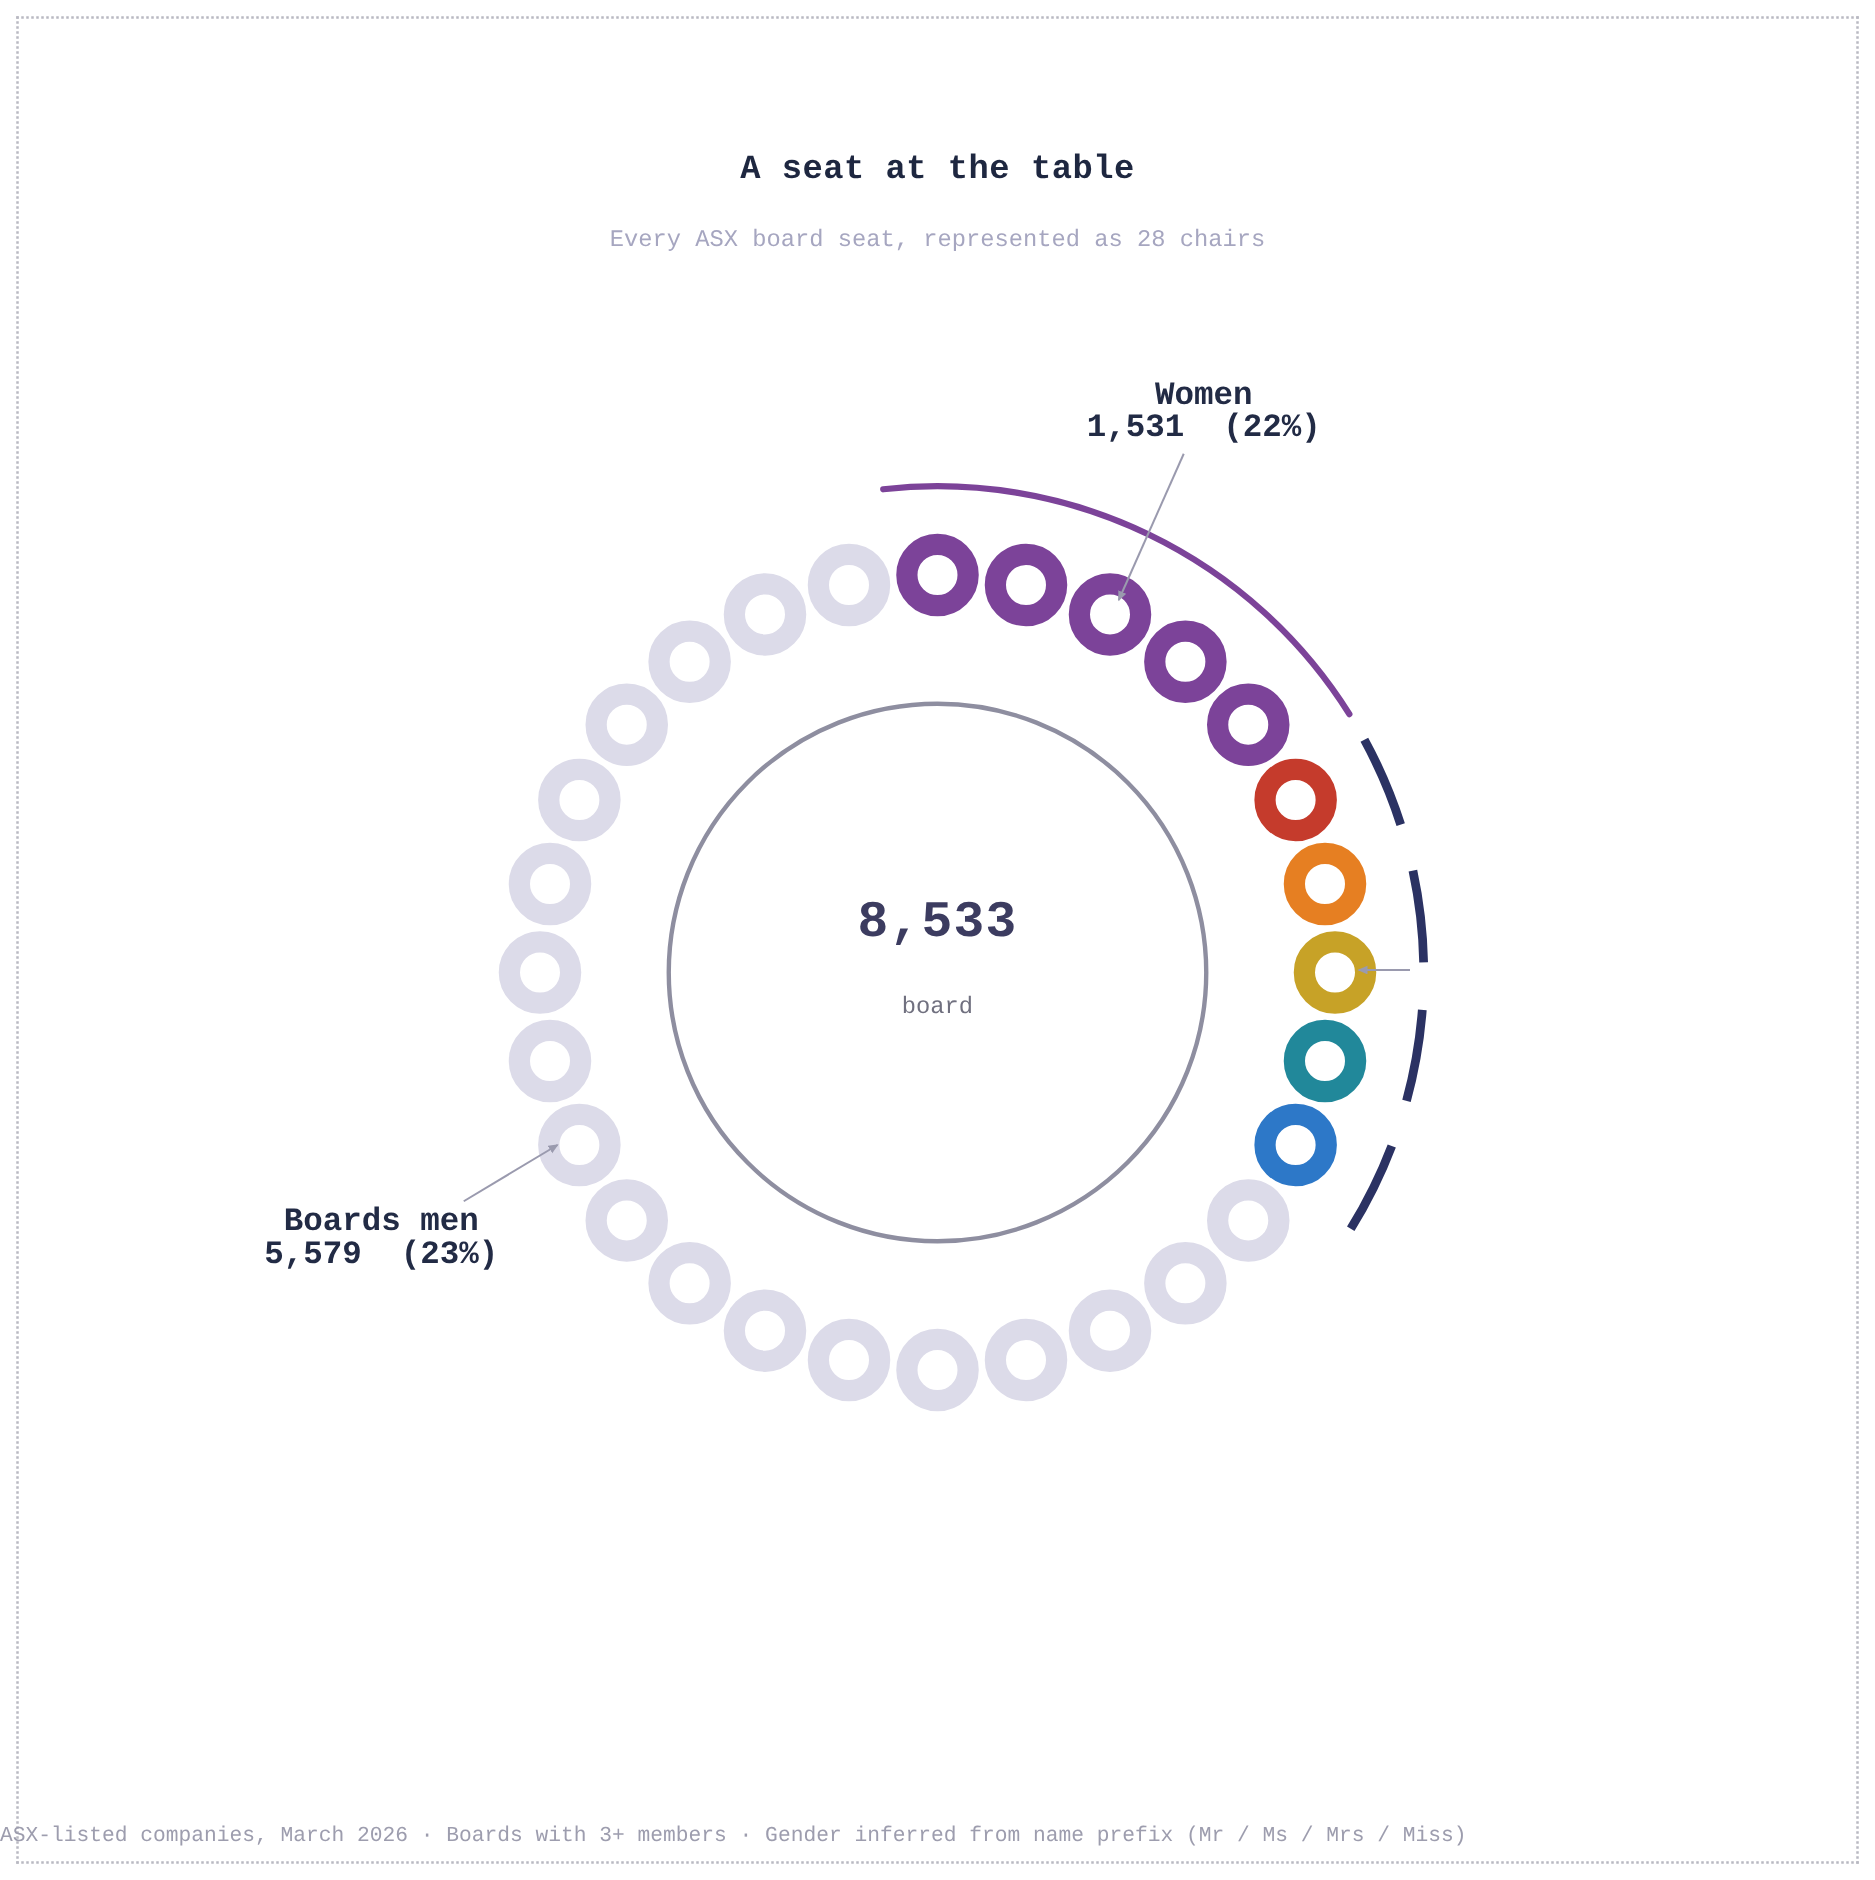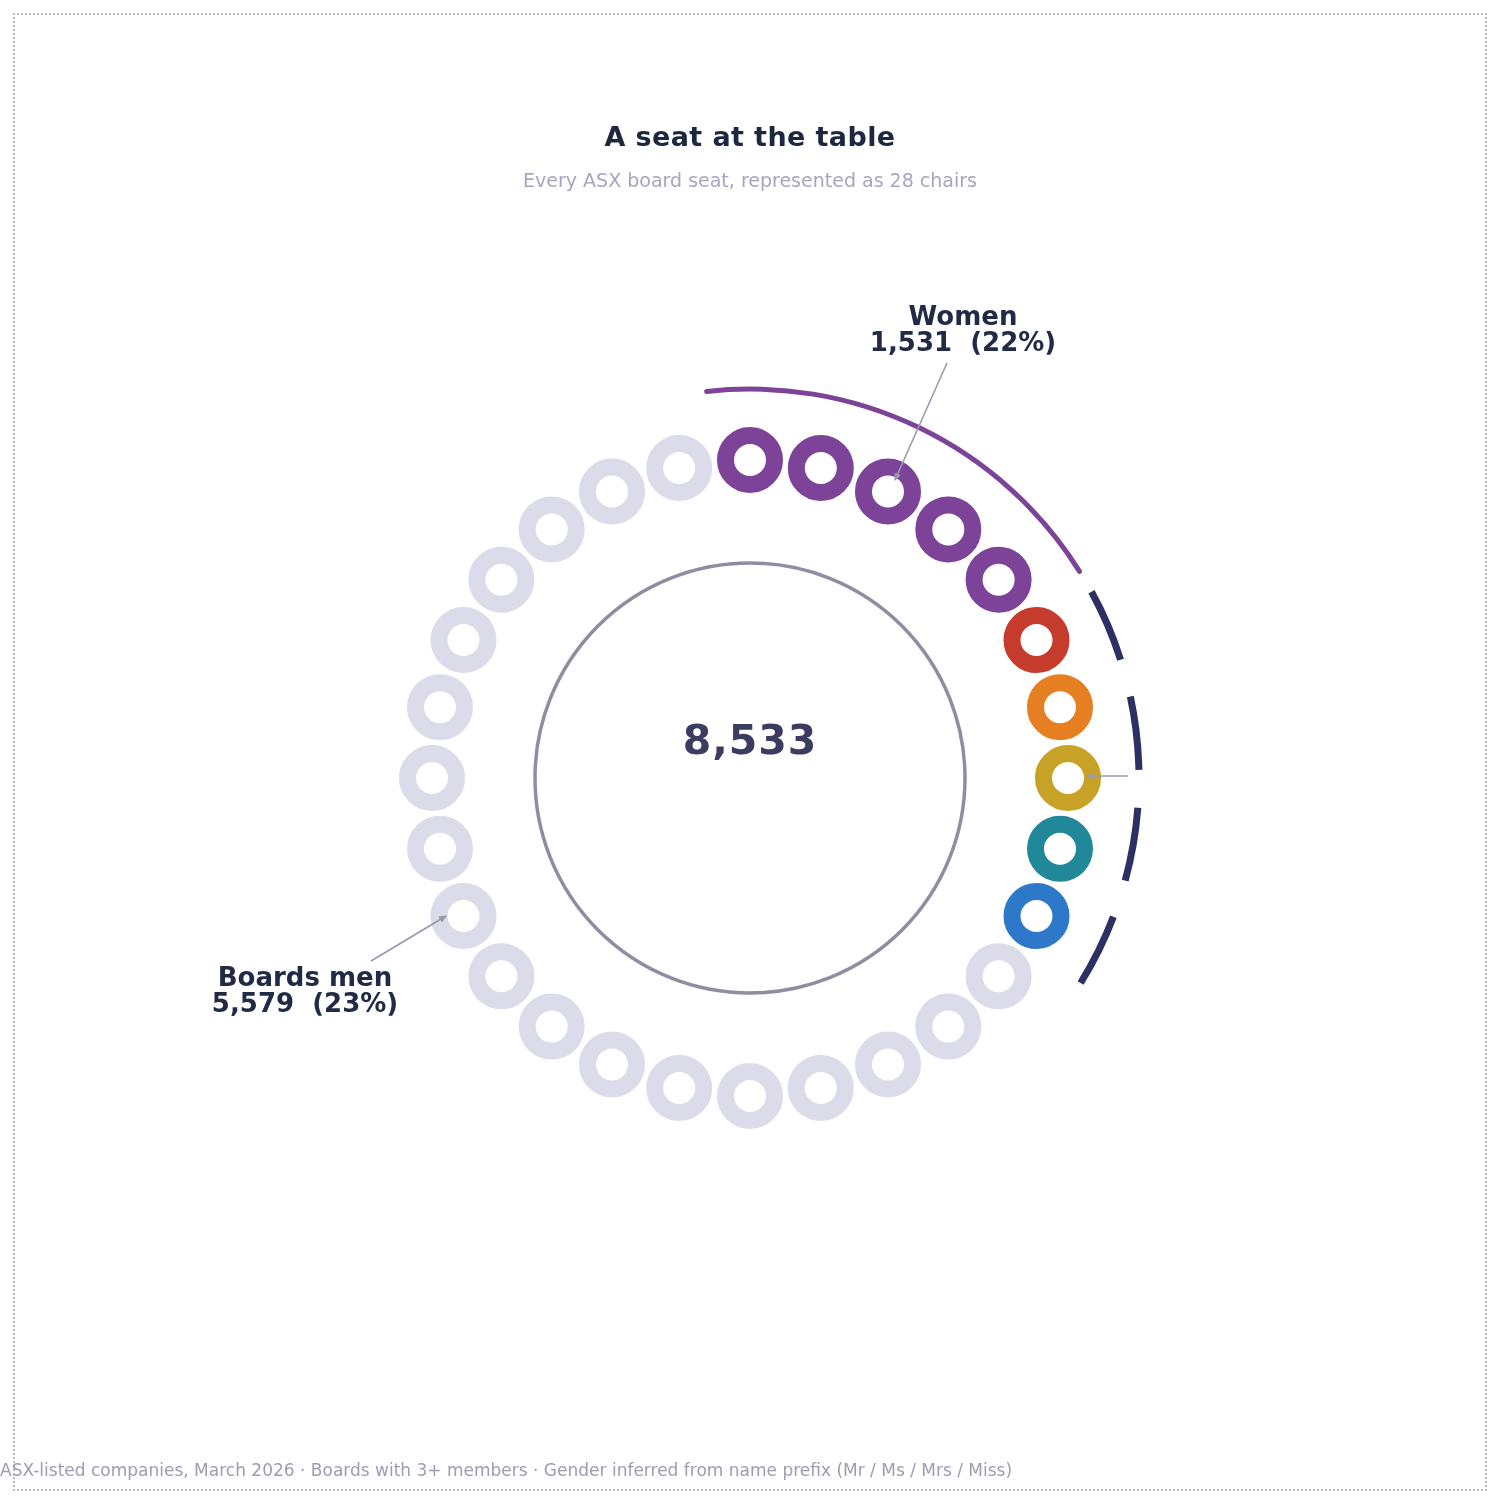--- a/index.html
+++ b/index.html
@@ -1,25 +1,25 @@
 <!DOCTYPE html>
 <html><head>
 <meta charset="utf-8">
 <style>
   * { margin:0; padding:0; box-sizing:border-box; }
   html, body { background:#ffffff; }
   body { font-family:"DejaVu Sans","Liberation Sans",sans-serif; }
 
-  .canvas { position:relative; width:1500px; height:1504px; background:#ffffff; overflow:hidden; }
+  .canvas { position:relative; width:1500px; height:1504px; background:#ffffff; overflow:hidden;font-family:Liberation Mono, monospace; }
   .frame { position:absolute; left:13px; top:13px; right:13px; bottom:13px;
            border:2px dotted #b9b9c2; pointer-events:none; }
 
   .title { position:absolute; top:121px; left:0; width:100%; text-align:center;
            font-size:27px; font-weight:800; color:#1e2740; letter-spacing:.4px; }
-  .subtitle { position:absolute; top:169px; left:0; width:100%; text-align:center;
+  .subtitle { position:absolute; top:181px; left:0; width:100%; text-align:center;
               font-size:19px; color:#a6a6c0; }
 
   #chart-svg { position:absolute; left:0; top:0; width:1500px; height:1504px; }
 
   .center-label { position:absolute; left:0; top:716px; width:100%; text-align:center; }
   .center-number { font-size:41px; font-weight:800; color:#3c3c60; letter-spacing:1px; }
   .center-sub { font-size:19px; color:#70707f; line-height:26px; }
   .center-sub-first { margin-top:30px; }
 
   .annotation { position:absolute; text-align:center; transform:translateX(-50%); }
@@ -78,20 +78,21 @@
       <circle cx="679.2" cy="468.0" r="24.5" fill="none" stroke="#dcdbe9" stroke-width="17"></circle>
       <path d="M706.6 391.4 A389 389 0 0 1 1079.5 571.3" fill="none" stroke="#7c4399" stroke-width="5" stroke-linecap="round"></path>
       <path d="M1091.5 591.8 A389 389 0 0 1 1078.8 985.9" fill="none" stroke="#2b3263" stroke-width="7" stroke-dasharray="74 38"></path>
       <line x1="947" y1="363" x2="895" y2="480" stroke="#9a9aae" stroke-width="1.6" marker-end="url(#arrowhead)"></line>
       <line x1="1128" y1="776" x2="1087" y2="776" stroke="#9a9aae" stroke-width="1.6" marker-end="url(#arrowhead)"></line>
       <line x1="371" y1="961" x2="446" y2="916" stroke="#9a9aae" stroke-width="1.6" marker-end="url(#arrowhead)"></line>
     </svg>
 
   <div class="center-label">
     <div class="center-number">8,533</div>
+    <div class="center-sub center-sub-first">board</div>
   </div>
 
   <div class="annotation ann-women">
     <div class="ann-line">Women</div>
     <div class="ann-line">1,531  (22%)</div>
   </div>
 
 
   <div class="annotation ann-othermen">
     <div class="ann-line">Boards men</div>

